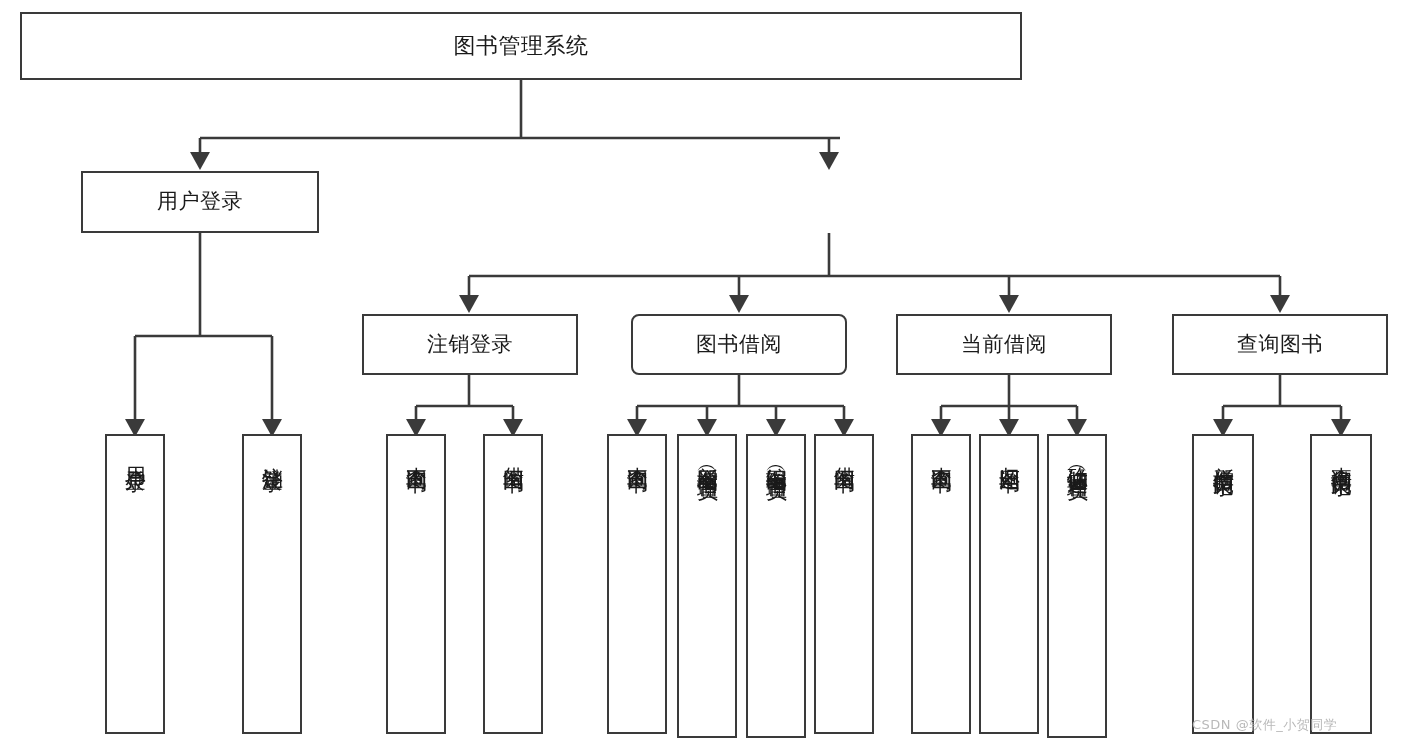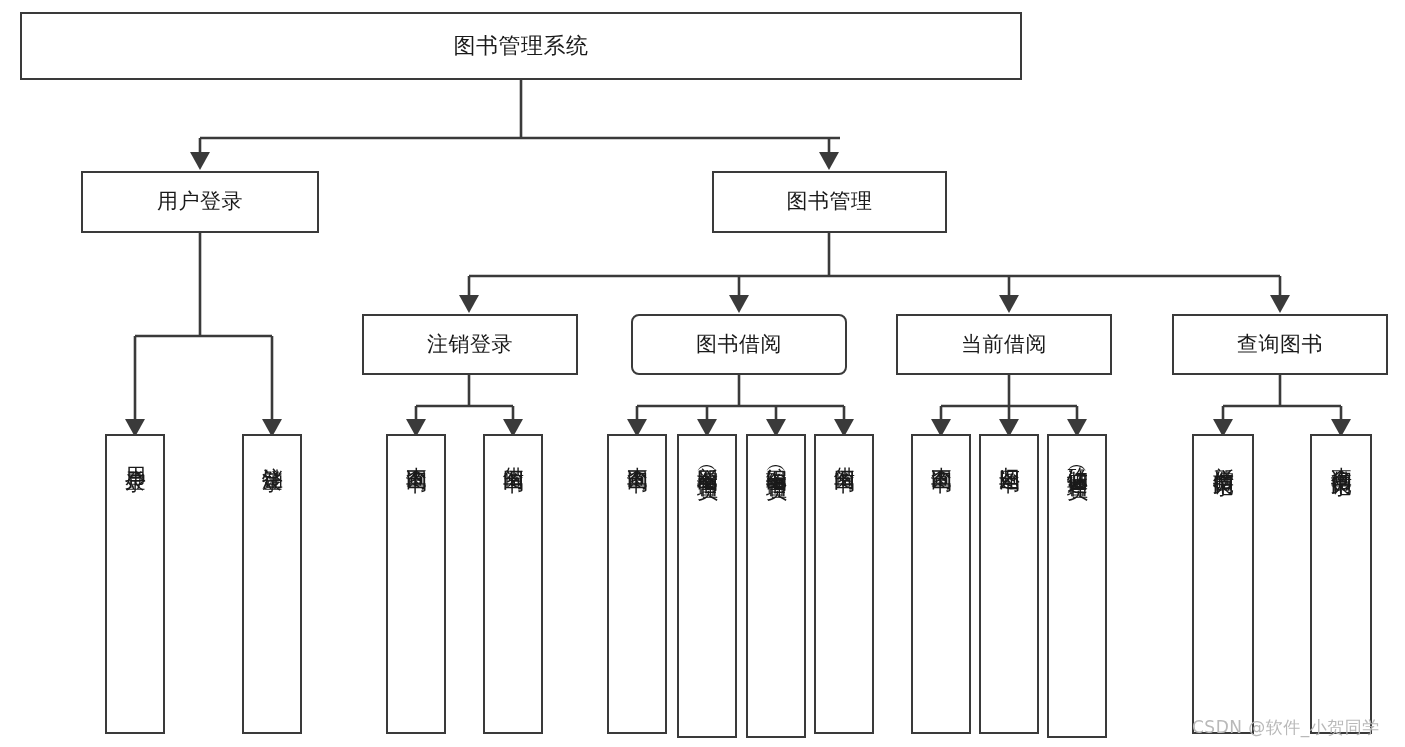--- a/index.html
+++ b/index.html
@@ -56,21 +56,21 @@
   .vtext {
     writing-mode: vertical-rl;
     text-orientation: upright;
     -webkit-writing-mode: vertical-rl;
     line-height: 1;
     white-space: nowrap;
     display: block;
   }
   .watermark {
     position: absolute;
-    font-size: 17px;
+    font-size: 13px;
     color: #b9b9b9;
     white-space: nowrap;
     letter-spacing: 0.5px;
     font-family: "DejaVu Sans", "Liberation Sans", sans-serif;
   }
 </style>
 </head>
 <body>
 
 <div id="diagram">
@@ -126,23 +126,20 @@
   </svg>
 
   <div class="node h root" style="left:20px; top:12px; width:1002px; height:68px;">
     <span>图书管理系统</span>
   </div>
 
   <div class="node h" style="left:81px; top:171px; width:238px; height:62px;">
     <span>用户登录</span>
   </div>
 
-  <div class="node h" style="left:712px; top:171px; width:235px; height:62px;">
-    <span>图书管理</span>
-  </div>
 
   <div class="node h" style="left:362px; top:314px; width:216px; height:61px;">
     <span>注销登录</span>
   </div>
 
   <div class="node h" style="left:631px; top:314px; width:216px; height:61px;border-radius:8px;">
     <span>图书借阅</span>
   </div>
 
   <div class="node h" style="left:876px; top:314px; width:216px; height:61px;margin-left:20px;">

